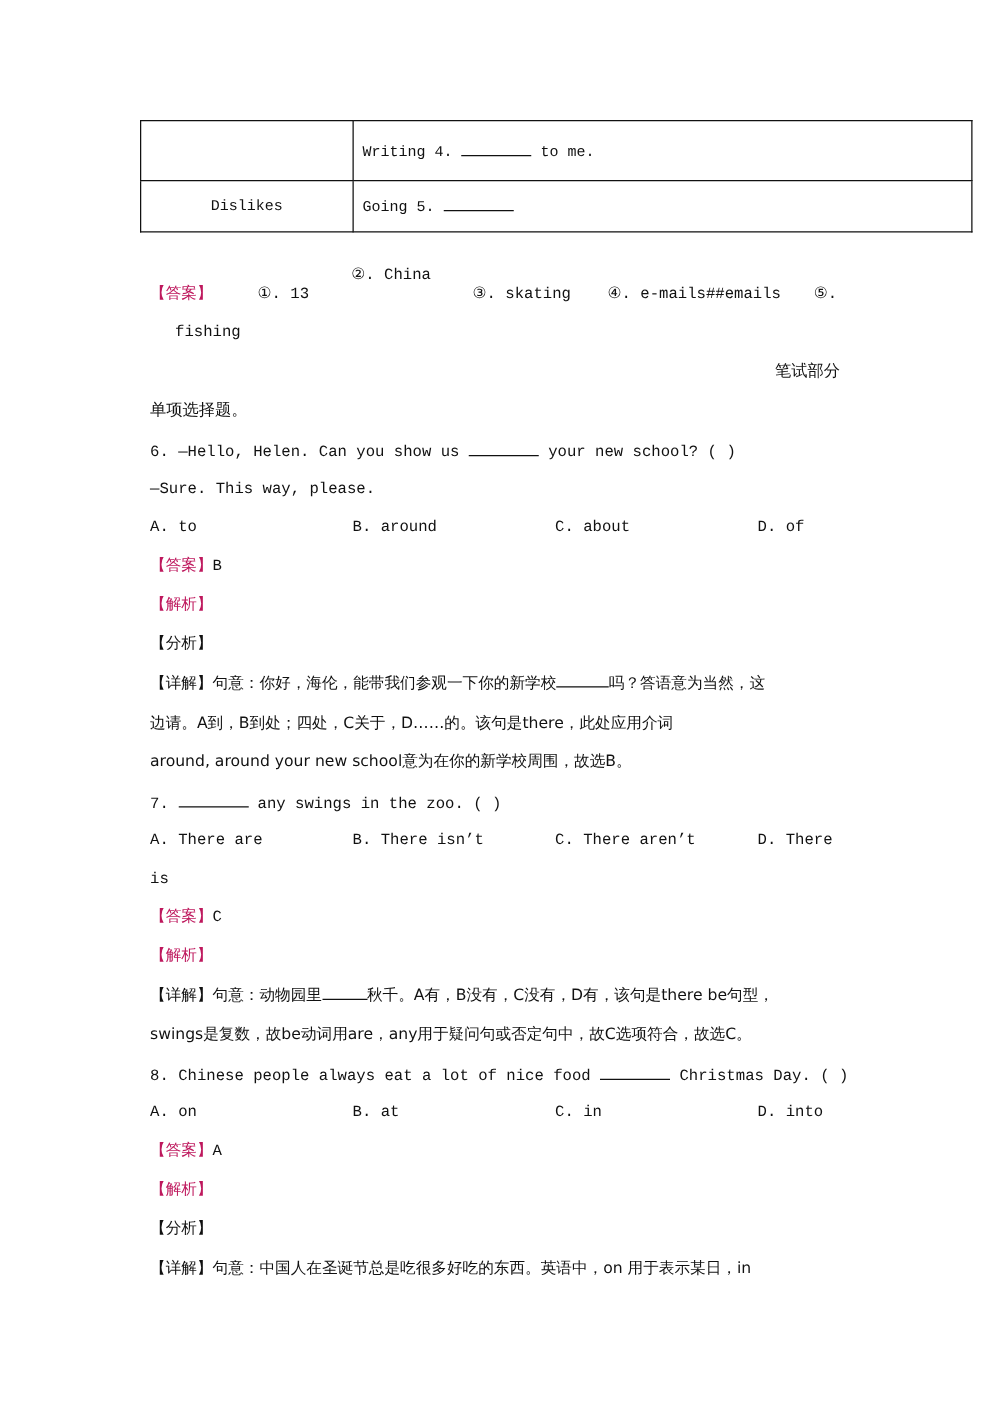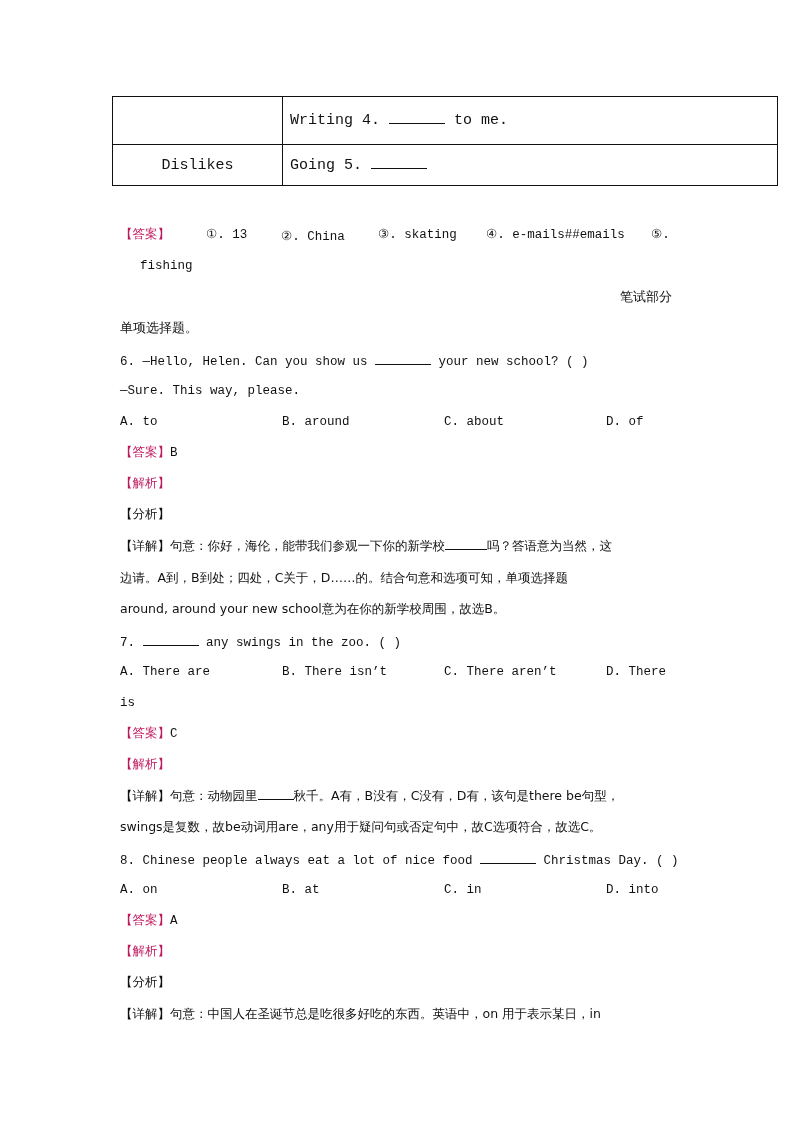--- a/index.html
+++ b/index.html
@@ -8,21 +8,21 @@
       font-family: "DejaVu Serif", "Liberation Serif", serif;
       color: #111111;
       font-size: 12.5px;
     }
     .mono { font-family: "Liberation Mono", "DejaVu Sans Mono", monospace; }
     .abs { position: absolute; white-space: nowrap; }
     table.info {
       position: absolute; left: 112px; top: 96px; width: 666px;
       border-collapse: collapse;
       font-family: "Liberation Mono", "DejaVu Sans Mono", monospace;
-      font-size: 15px;
+      font-size: 12px;
     }
     table.info td { border: 1px solid #111; padding: 0 7px; }
     table.info tr.r1 td { height: 47px; }
     table.info tr.r2 td { height: 40px; }
     table.info td.c1 { width: 155px; text-align: center; margin-top: 12px; }
     .blank { display: inline-block; border-bottom: 1px solid #111; height: 11px; vertical-align: baseline; }
     .label { color: #be185d; font-family: "DejaVu Sans", sans-serif; }
     .cjk { font-family: "DejaVu Sans", sans-serif; }
     .row { position: absolute; left: 120px; white-space: nowrap; font-size: 12.5px; }
     .opt { position: absolute; white-space: nowrap; }
@@ -48,21 +48,21 @@
       <span class="blank" style="width:56px;"></span>
     </td>
   </tr>
 </tbody>
   </table>
 
 <div class="abs mono" style="left:120px; top:226px;">
   <span class="label">【答案】</span>
 </div>
 <span class="abs mono" style="left:206px; top:226px;">①. 13</span>
-<span class="abs mono" style="left:281px; top:228px;">②. China</span>
+<span class="abs mono" style="left:281px; top:211px;">②. China</span>
 <span class="abs mono" style="left:378px; top:226px;">③. skating</span>
 <span class="abs mono" style="left:486px; top:226px;">④. e-mails##emails</span>
 <span class="abs mono" style="left:651px; top:226px;">⑤.</span>
 <span class="abs mono" style="left:120px; top:259px;margin-left:20px;">fishing</span>
 
 <div class="center cjk" style="top:288px; font-size:13px;">笔试部分</div>
 <div class="row cjk" style="top:319px; font-size:13px;">单项选择题。</div>
 
 <div class="row mono" style="top:353px;">
   <span>6. —Hello, Helen. Can you show us</span>
@@ -75,21 +75,21 @@
 <span class="opt mono" style="left:444px; top:415px;">C. about</span>
 <span class="opt mono" style="left:606px; top:415px;">D. of</span>
 <div class="row" style="top:444px;">
   <span class="label">【答案】</span><span class="mono">B</span>
 </div>
 <div class="row label" style="top:475px;">【解析】</div>
 <div class="row cjk" style="top:506px;">【分析】</div>
 <div class="row cjk" style="top:538px;">
   <span>【详解】</span><span>句意：你好，海伦，能带我们参观一下你的新学校</span><span class="blank" style="width:42px;"></span><span>吗？答语意为当然，这</span>
 </div>
-<div class="row cjk" style="top:570px;">边请。A到，B到处；四处，C关于，D……的。结合句意和选项可知，单项选择题</div>
+<div class="row cjk" style="top:570px;">边请。A到，B到处；四处，C关于，D……的。该句是there，此处应用介词</div>
 <div class="row cjk" style="top:601px;">around, around your new school意为在你的新学校周围，故选B。</div>
 
 <div class="row mono" style="top:634px;">
   <span>7.</span>
   <span class="blank" style="width:56px;"></span>
   <span>any swings in the zoo. (     )</span>
 </div>
 <span class="opt mono" style="left:120px; top:665px;">A. There are</span>
 <span class="opt mono" style="left:282px; top:665px;">B. There isn’t</span>
 <span class="opt mono" style="left:444px; top:665px;">C. There aren’t</span>

